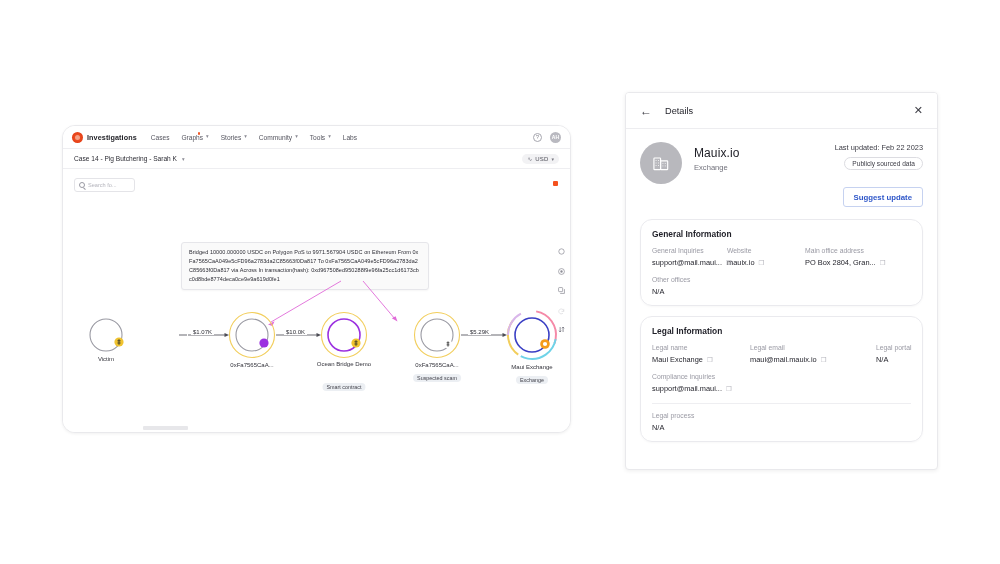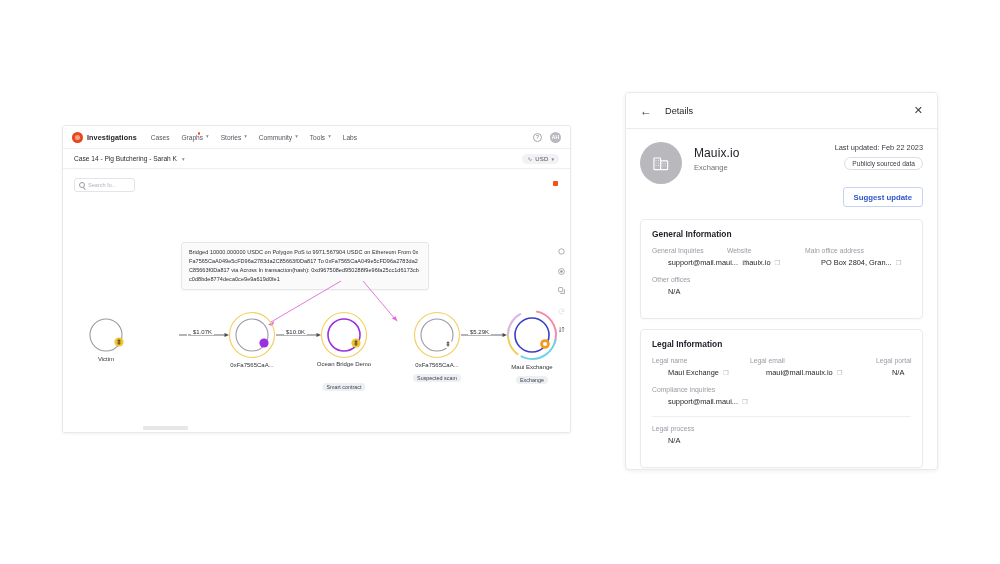--- a/index.html
+++ b/index.html
@@ -11,21 +11,21 @@
     overflow: hidden;
   }
   .stage { position: relative; width: 1000px; height: 564px; background:#fff; }
 
   
   .app-window {
     position: absolute; left: 62px; top: 125px;
     width: 509px; height: 308px;
     background: #ffffff;
     border: 1px solid #e9e9ec;
-    border-radius: 3px;
+    border-radius: 13px;
     overflow: hidden;
     box-shadow: 0 1px 3px rgba(0,0,0,0.06);
   }
   
   .app-nav {
     height: 23px; display: flex; align-items: center;
     padding: 0 9px; border-bottom: 1px solid #eeeef1;
     background: #fff; position: relative;
   }
   .brand { display:flex; align-items:center; gap:4px; margin-right:14px; }
@@ -165,32 +165,31 @@
   }
   .dp-suggest {
     display:inline-block; margin-top: 17px;
     border:1px solid #c6d2f0; border-radius: 3px;
     font-size: 7.8px; color:#2f57c9; font-weight:bold;
     padding: 4.5px 10px; background:#fff;
   }
 
   .dp-card {
     margin: 0 14px 10px 14px;
-    border:1px solid #eaeaee; border-radius:4px;
-    padding: 9px 11px 22px 11px;
+    border:1px solid #eaeaee; border-radius:12px;
+    padding: 9px 11px 9px 11px;
     box-shadow: 0 1px 2px rgba(0,0,0,.03);
   }
   .card-title { font-size: 8.4px; font-weight:bold; color:#1f1f27; margin-bottom: 8px; }
   .field-row { display:flex; }
   .field { flex: 1 1 0; min-width:0; padding-right: 6px; }
   .field-label { font-size: 6.8px; color:#9a9aa4; margin-bottom: 4px; white-space:nowrap; }
   .field-value {
     font-size: 7.4px; color:#25252d; display:flex; align-items:center; gap:4px;
     white-space:nowrap;
-    margin-left:16px;
   }
   .copy-ico { color:#b2b2ba; font-size:6.4px; line-height:1; flex:0 0 auto; }
   .mt9 { margin-top: 9px; }
   .card-sep { height:1px; background:#eeeef1; margin: 10px 0 8px 0; }
 </style>
 </head>
 <body>
 
 <div class="stage">
 

